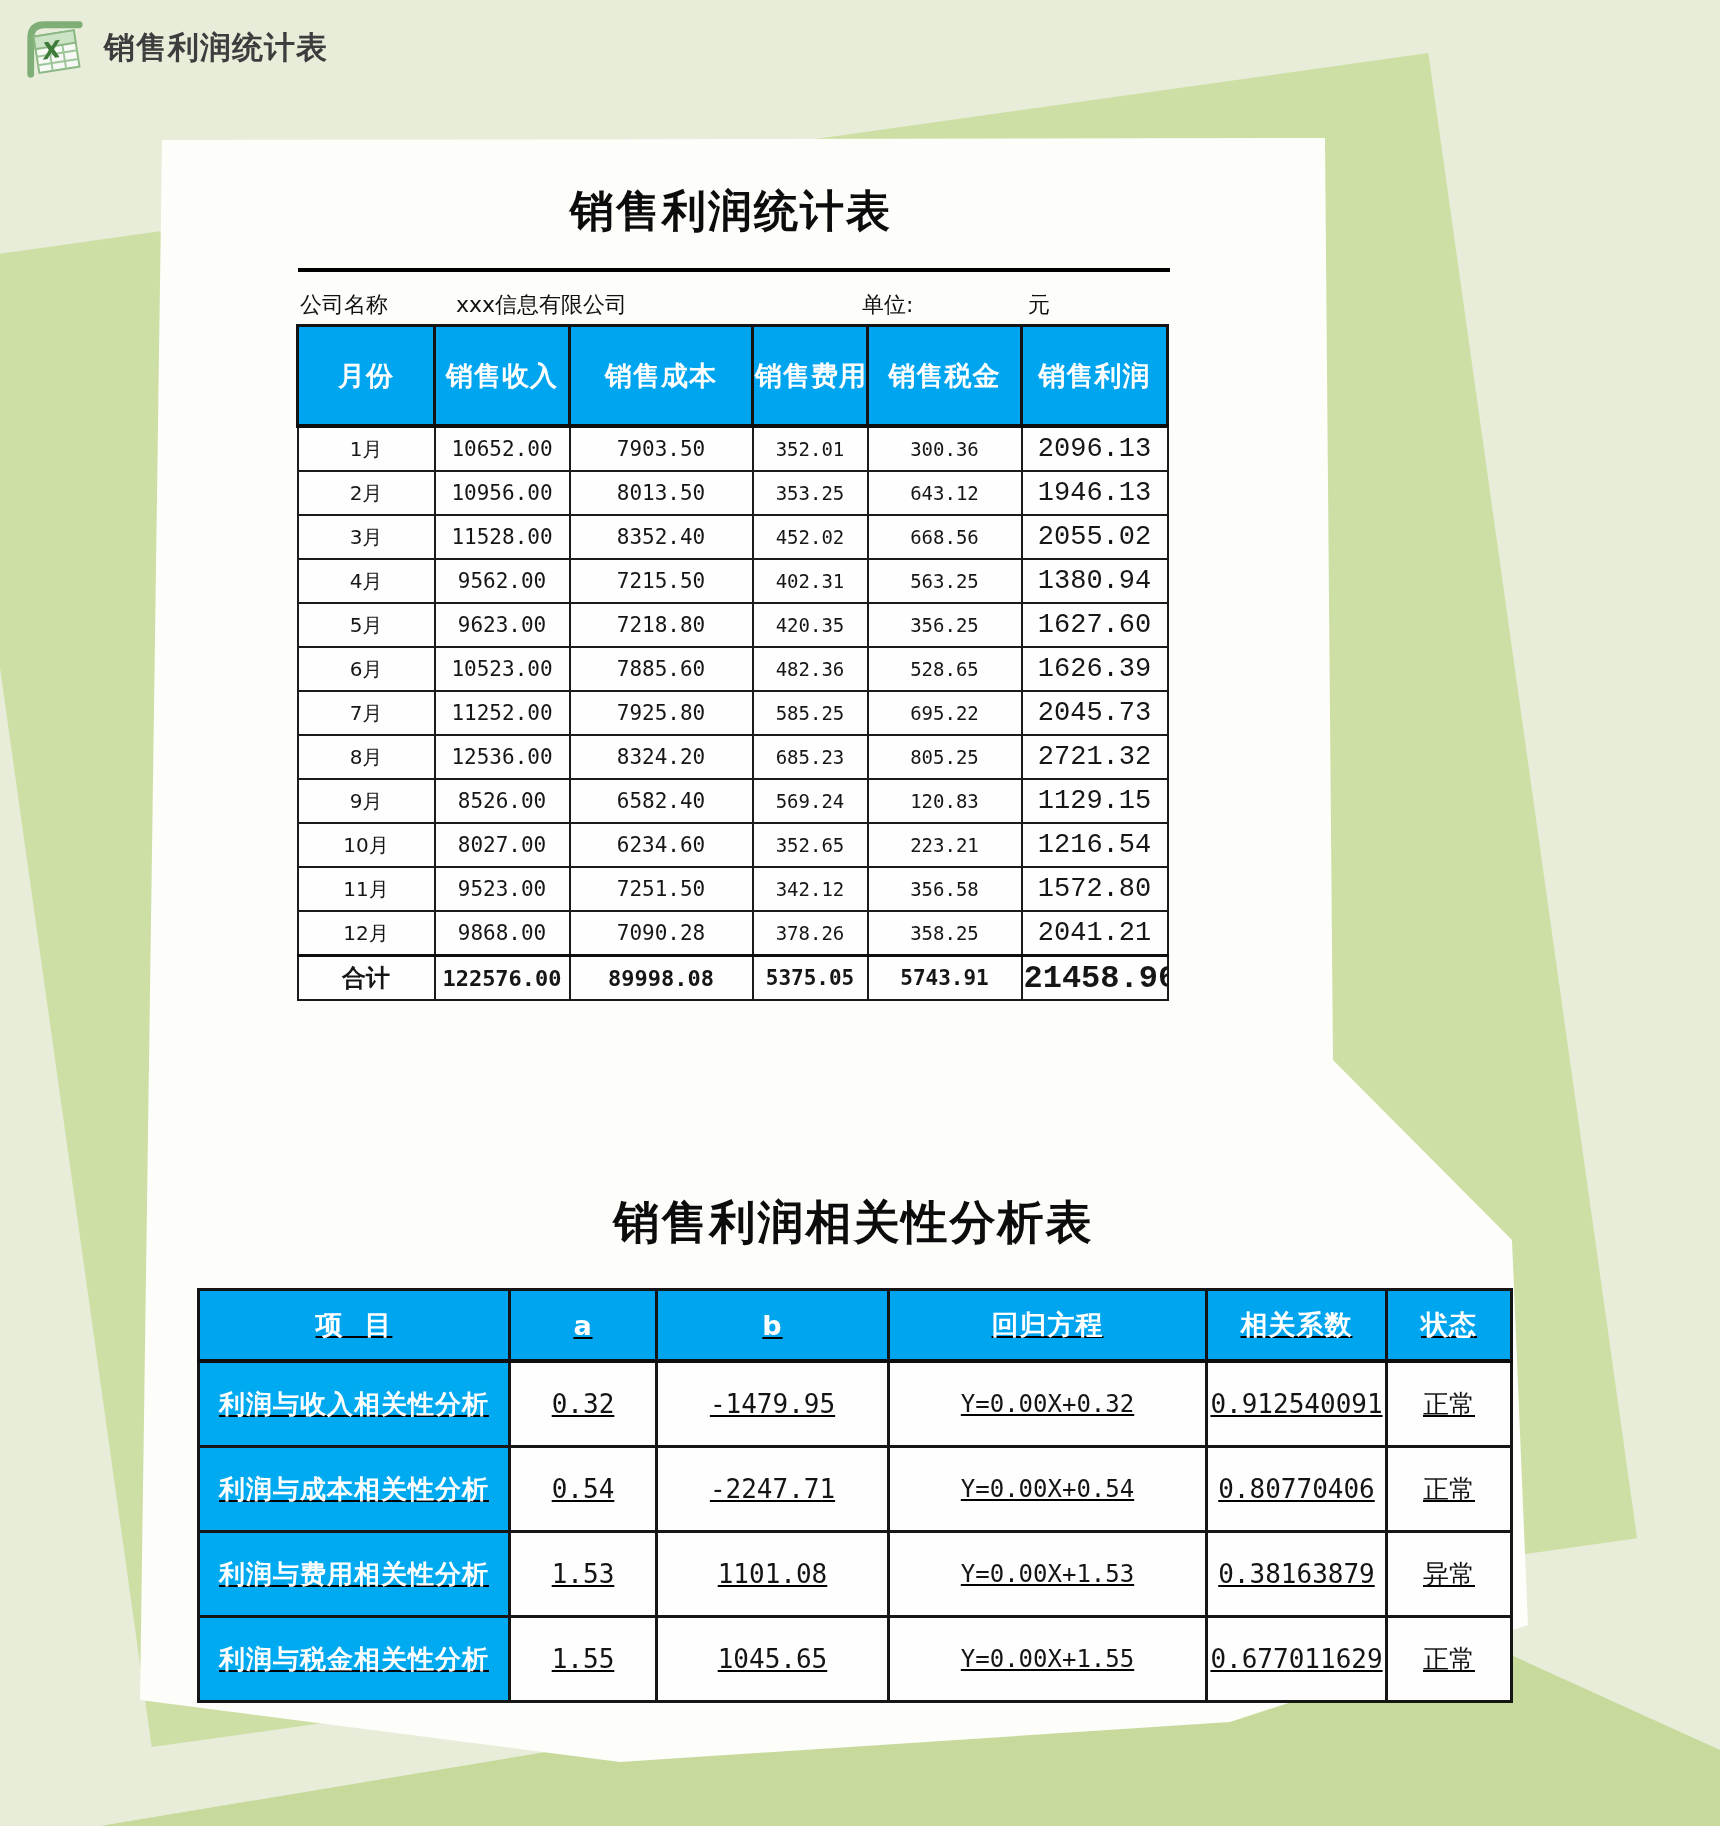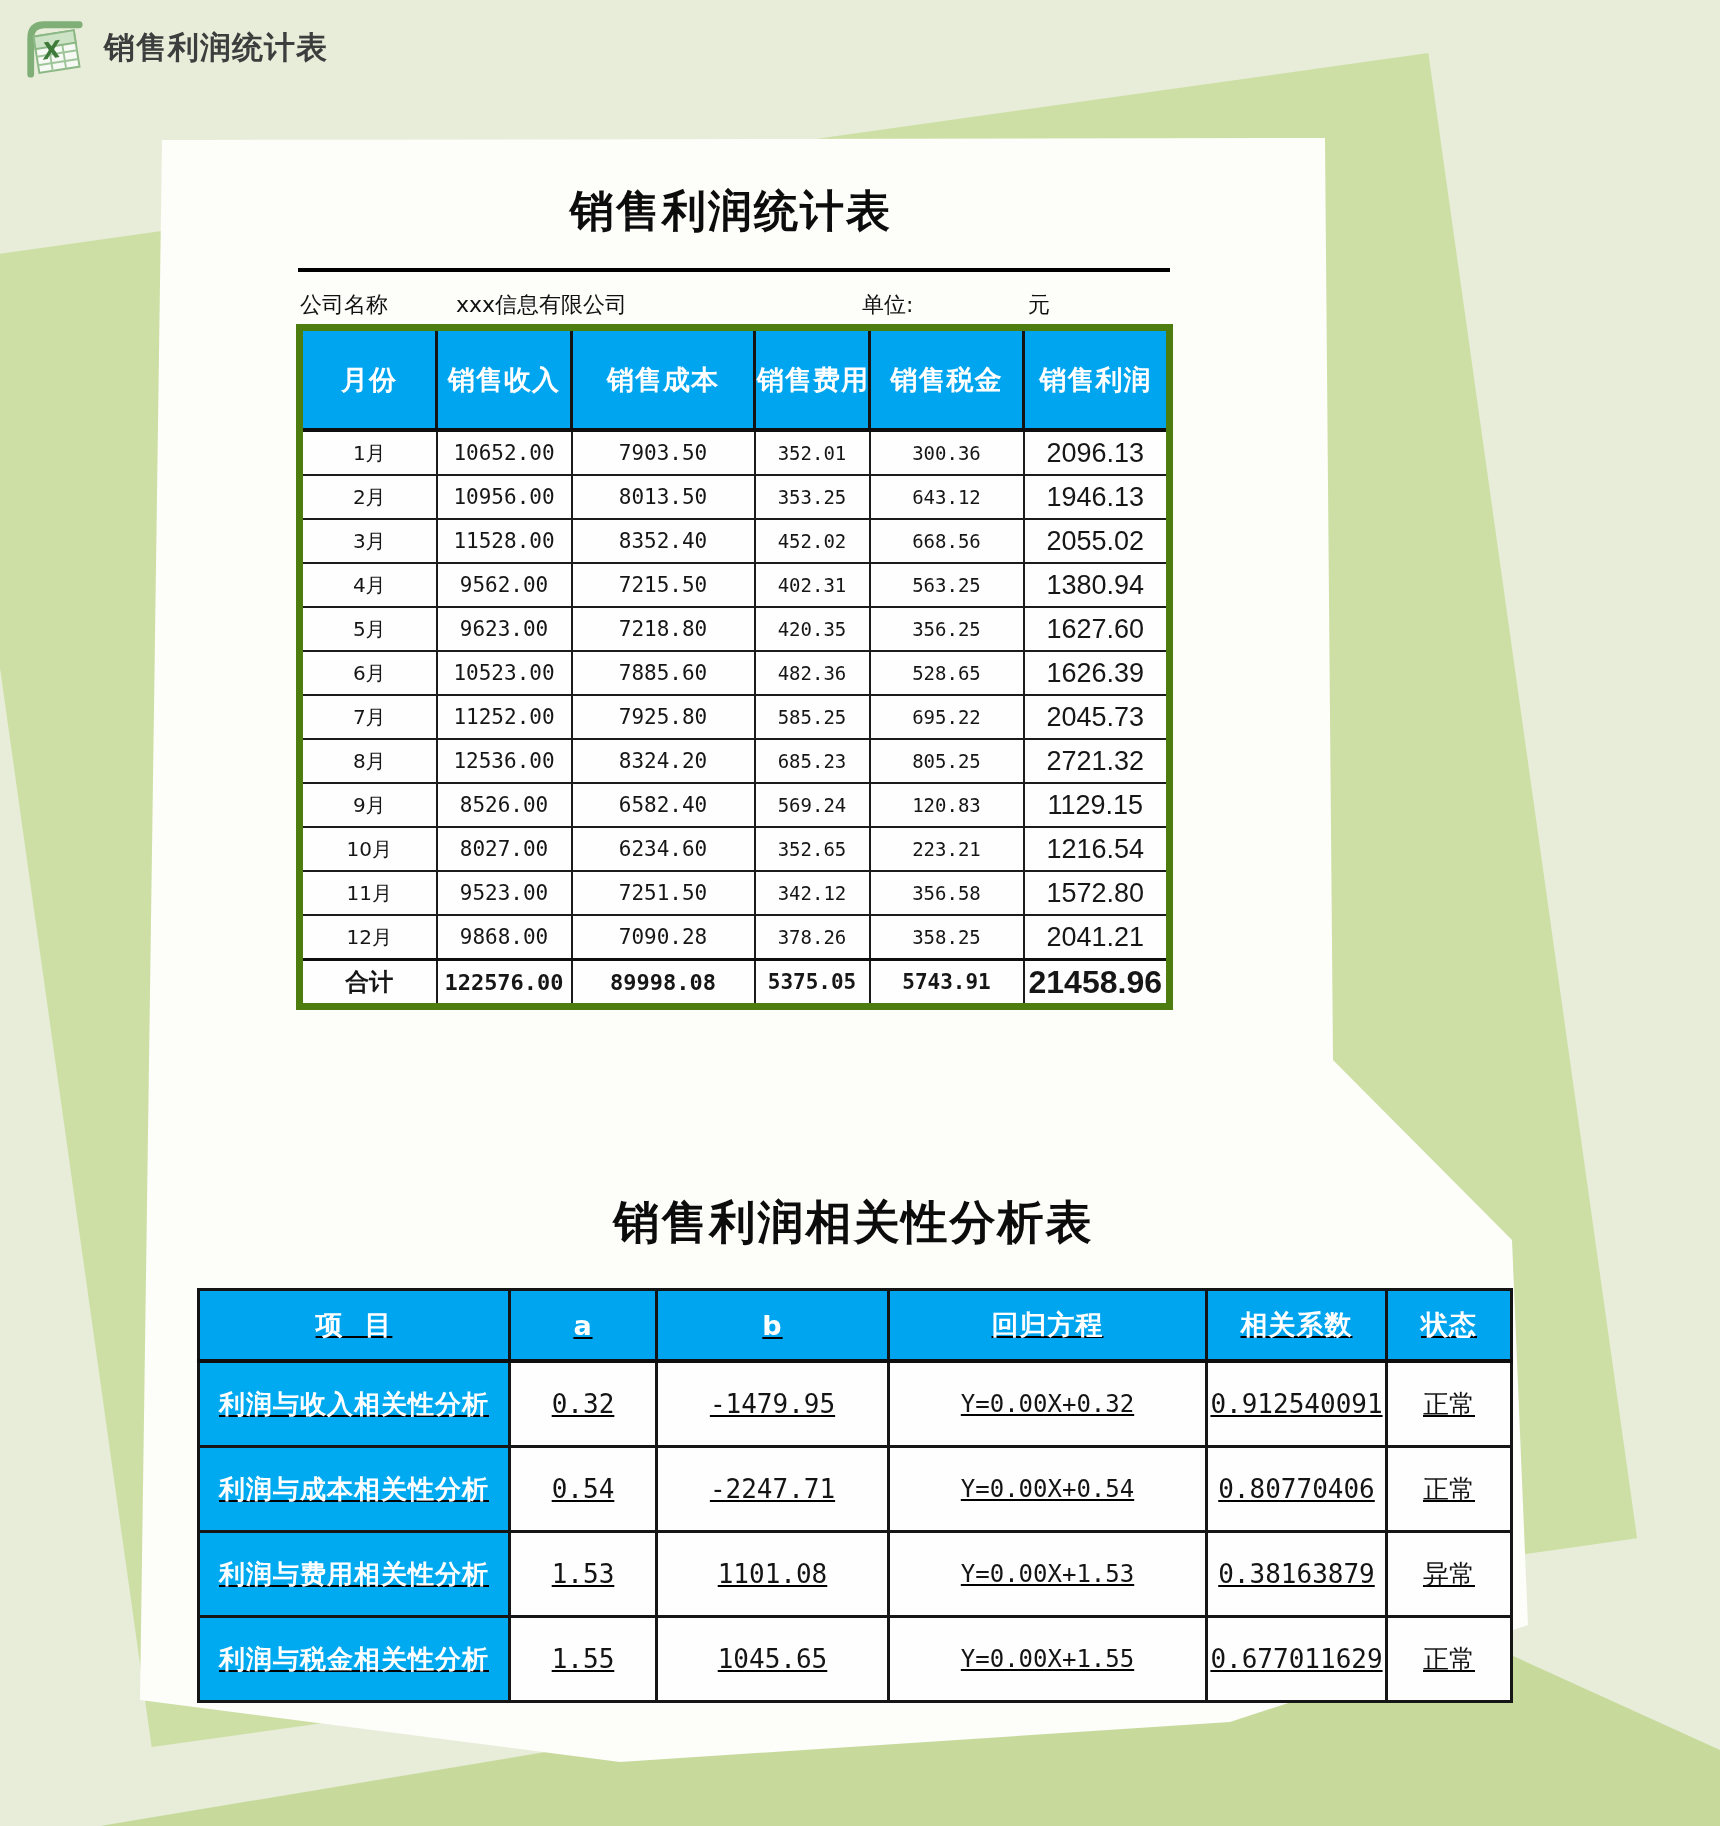--- a/index.html
+++ b/index.html
@@ -41,32 +41,32 @@
   .t1-meta span{position:absolute;bottom:0;line-height:30px;white-space:nowrap;}
   .m-l{left:4px;}
   .m-v{left:139px;margin-left:21px;}
   .m-ul{left:566px;}
   .m-uv{left:732px;}
 
   table{border-collapse:collapse;table-layout:fixed;z-index:4;position:absolute;background:#fefefe;}
   th,td{text-align:center;vertical-align:middle;overflow:hidden;white-space:pre;}
 
   
-  .t1{left:296px;top:324px;width:870px;border:7px solid #4d7c0f;}
+  .t1{left:296px;top:324px;width:870px;border:2px solid #4d7c0f;}
   .t1 .c1{width:137px;}.t1 .c2{width:135px;}.t1 .c3{width:183px;}
   .t1 .c4{width:115px;}.t1 .c5{width:154px;}.t1 .c6{width:146px;}
   .t1 th{
     height:95px;background:var(--accent,#00a5ef);color:#fff;
     font-size:27px;font-weight:700;border:3px solid #141414;border-bottom:4px solid #0e0e0e;letter-spacing:1px;
   }
   .t1 td{border:2px solid #1b1b1b;height:40px;color:#161616;}
   .t1 td:nth-child(1){font-size:20px;}
   .t1 td:nth-child(2),.t1 td:nth-child(3){font-family:"DejaVu Sans Mono","Liberation Mono",monospace;font-size:21px;}
   .t1 td:nth-child(4),.t1 td:nth-child(5){font-family:"DejaVu Sans Mono","Liberation Mono",monospace;font-size:19px;}
-  .t1 td:nth-child(6){font-family:Liberation Sans, sans-serif;font-size:27px;}
+  .t1 td:nth-child(6){font-family:Liberation Mono, monospace;font-size:27px;}
   .t1 tbody tr:last-child td{font-weight:700;border-top:3px solid #0e0e0e;}
   .t1 tbody tr:last-child td:nth-child(1){font-size:24px;}
   .t1 tbody tr:last-child td:nth-child(2),.t1 tbody tr:last-child td:nth-child(3){font-size:22px;}
   .t1 tbody tr:last-child td:nth-child(4),.t1 tbody tr:last-child td:nth-child(5){font-size:21px;}
   .t1 tbody tr:last-child td:nth-child(6){font-size:32px;}
 
   
   .t2-title{left:197px;top:1192px;width:1313px;font-size:46px;}
   .t2{left:197px;top:1288px;width:1313px;border:3px solid #111;text-decoration:underline;}
   .t2 .c1{width:311px;}.t2 .c2{width:147px;}.t2 .c3{width:232px;}

